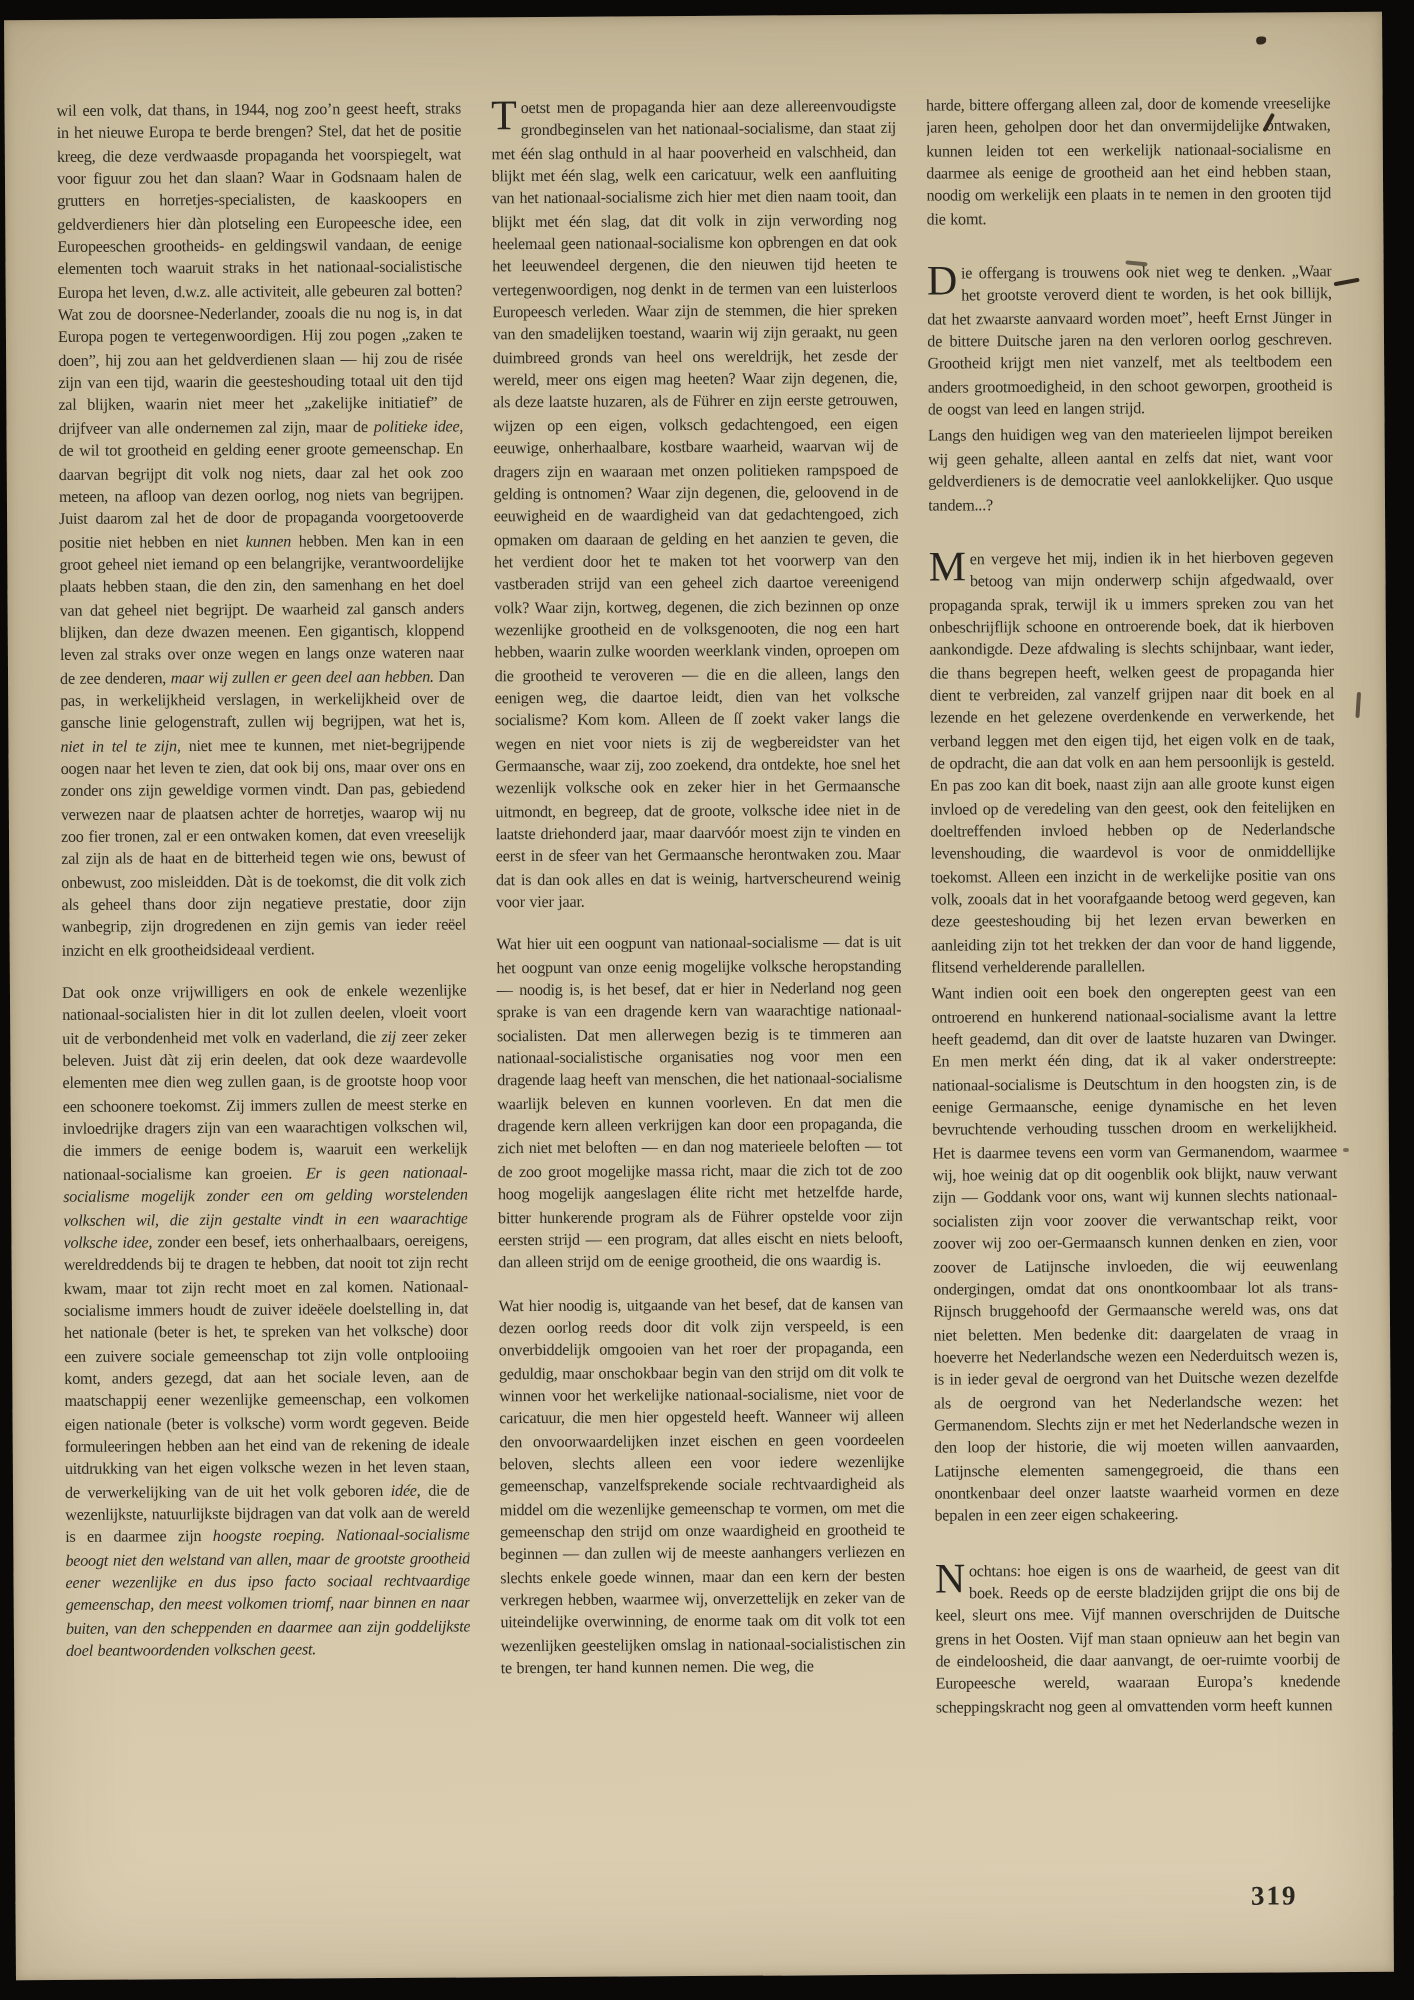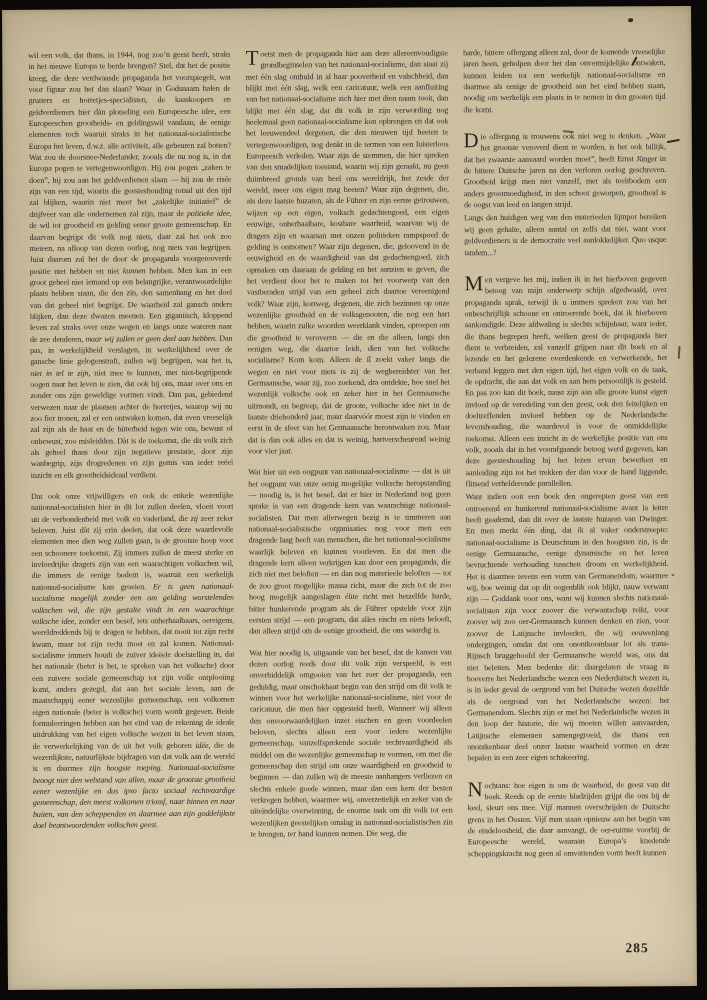--- a/index.html
+++ b/index.html
@@ -75,21 +75,21 @@
       </div>
       <div class="col">
         <p class="para"><span>harde, bittere offergang alleen zal, door de komende vreeselijke jaren heen, geholpen door het dan onvermijdelijke ontwaken, kunnen leiden tot een werkelijk nationaal-socialisme en daarmee als eenige de grootheid aan het eind hebben staan, noodig om werkelijk een plaats in te nemen in den grooten tijd die komt.</span></p>
         <p class="para blank-lg"><span class="dropcap">D</span><span>ie offergang is trouwens ook niet weg te denken. „Waar het grootste veroverd dient te worden, is het ook billijk, dat het zwaarste aanvaard worden moet”, heeft Ernst Jünger in de bittere Duitsche jaren na den verloren oorlog geschreven. Grootheid krijgt men niet vanzelf, met als teeltbodem een anders grootmoedigheid, in den schoot geworpen, grootheid is de oogst van leed en langen strijd.</span></p>
         <p class="para tight"><span>Langs den huidigen weg van den materieelen lijmpot bereiken wij geen gehalte, alleen aantal en zelfs dat niet, want voor geldverdieners is de democratie veel aanlokkelijker. Quo usque tandem...?</span></p>
         <p class="para blank-lg"><span class="dropcap">M</span><span>en vergeve het mij, indien ik in het hierboven gegeven betoog van mijn onderwerp schijn afgedwaald, over propaganda sprak, terwijl ik u immers spreken zou van het onbeschrijflijk schoone en ontroerende boek, dat ik hierboven aankondigde. Deze afdwaling is slechts schijnbaar, want ieder, die thans begrepen heeft, welken geest de propaganda hier dient te verbreiden, zal vanzelf grijpen naar dit boek en al lezende en het gelezene overdenkende en verwerkende, het verband leggen met den eigen tijd, het eigen volk en de taak, de opdracht, die aan dat volk en aan hem persoonlijk is gesteld. En pas zoo kan dit boek, naast zijn aan alle groote kunst eigen invloed op de veredeling van den geest, ook den feitelijken en doeltreffenden invloed hebben op de Nederlandsche levenshouding, die waardevol is voor de onmiddellijke toekomst. Alleen een inzicht in de werkelijke positie van ons volk, zooals dat in het voorafgaande betoog werd gegeven, kan deze geesteshouding bij het lezen ervan bewerken en aanleiding zijn tot het trekken der dan voor de hand liggende, flitsend verhelderende parallellen.</span></p>
         <p class="para tight"><span>Want indien ooit een boek den ongerepten geest van een ontroerend en hunkerend nationaal-socialisme avant la lettre heeft geademd, dan dit over de laatste huzaren van Dwinger. En men merkt één ding, dat ik al vaker onderstreepte: nationaal-socialisme is Deutschtum in den hoogsten zin, is de eenige Germaansche, eenige dynamische en het leven bevruchtende verhouding tusschen droom en werkelijkheid. Het is daarmee tevens een vorm van Germanendom, waarmee wij, hoe weinig dat op dit oogenblik ook blijkt, nauw verwant zijn — Goddank voor ons, want wij kunnen slechts nationaal-socialisten zijn voor zoover die verwantschap reikt, voor zoover wij zoo oer-Germaansch kunnen denken en zien, voor zoover de Latijnsche invloeden, die wij eeuwenlang ondergingen, omdat dat ons onontkoombaar lot als trans-Rijnsch bruggehoofd der Germaansche wereld was, ons dat niet beletten. Men bedenke dit: daargelaten de vraag in hoeverre het Nederlandsche wezen een Nederduitsch wezen is, is in ieder geval de oergrond van het Duitsche wezen dezelfde als de oergrond van het Nederlandsche wezen: het Germanendom. Slechts zijn er met het Nederlandsche wezen in den loop der historie, die wij moeten willen aanvaarden, Latijnsche elementen samengegroeid, die thans een onontkenbaar deel onzer laatste waarheid vormen en deze bepalen in een zeer eigen schakeering.</span></p>
         <p class="para blank-lg"><span class="dropcap">N</span><span>ochtans: hoe eigen is ons de waarheid, de geest van dit boek. Reeds op de eerste bladzijden grijpt die ons bij de keel, sleurt ons mee. Vijf mannen overschrijden de Duitsche grens in het Oosten. Vijf man staan opnieuw aan het begin van de eindeloosheid, die daar aanvangt, de oer-ruimte voorbij de Europeesche wereld, waaraan Europa’s knedende scheppingskracht nog geen al omvattenden vorm heeft kunnen</span></p>
       </div>
     </div>
-  <div class="pagenum">285</div>
+  <div class="pagenum">319</div>
 
   <div class="pen-mark pen-blob" style="left:626px;top:12px;"></div>
   <div class="pen-mark" style="left:631px;top:50px;width:2px;height:10px;transform:rotate(28deg);"></div>
   <div class="pen-mark" style="left:560px;top:124px;width:11px;height:1.5px;transform:rotate(6deg);opacity:.65;"></div>
   <div class="pen-mark" style="left:664px;top:134px;width:13px;height:2px;transform:rotate(-10deg);"></div>
   <div class="pen-mark" style="left:674px;top:340px;width:2px;height:13px;transform:rotate(4deg);opacity:.7;"></div>
   <div class="pen-mark" style="left:666px;top:568px;width:3px;height:2px;opacity:.55;"></div>
 </div>
 
 </body></html>

